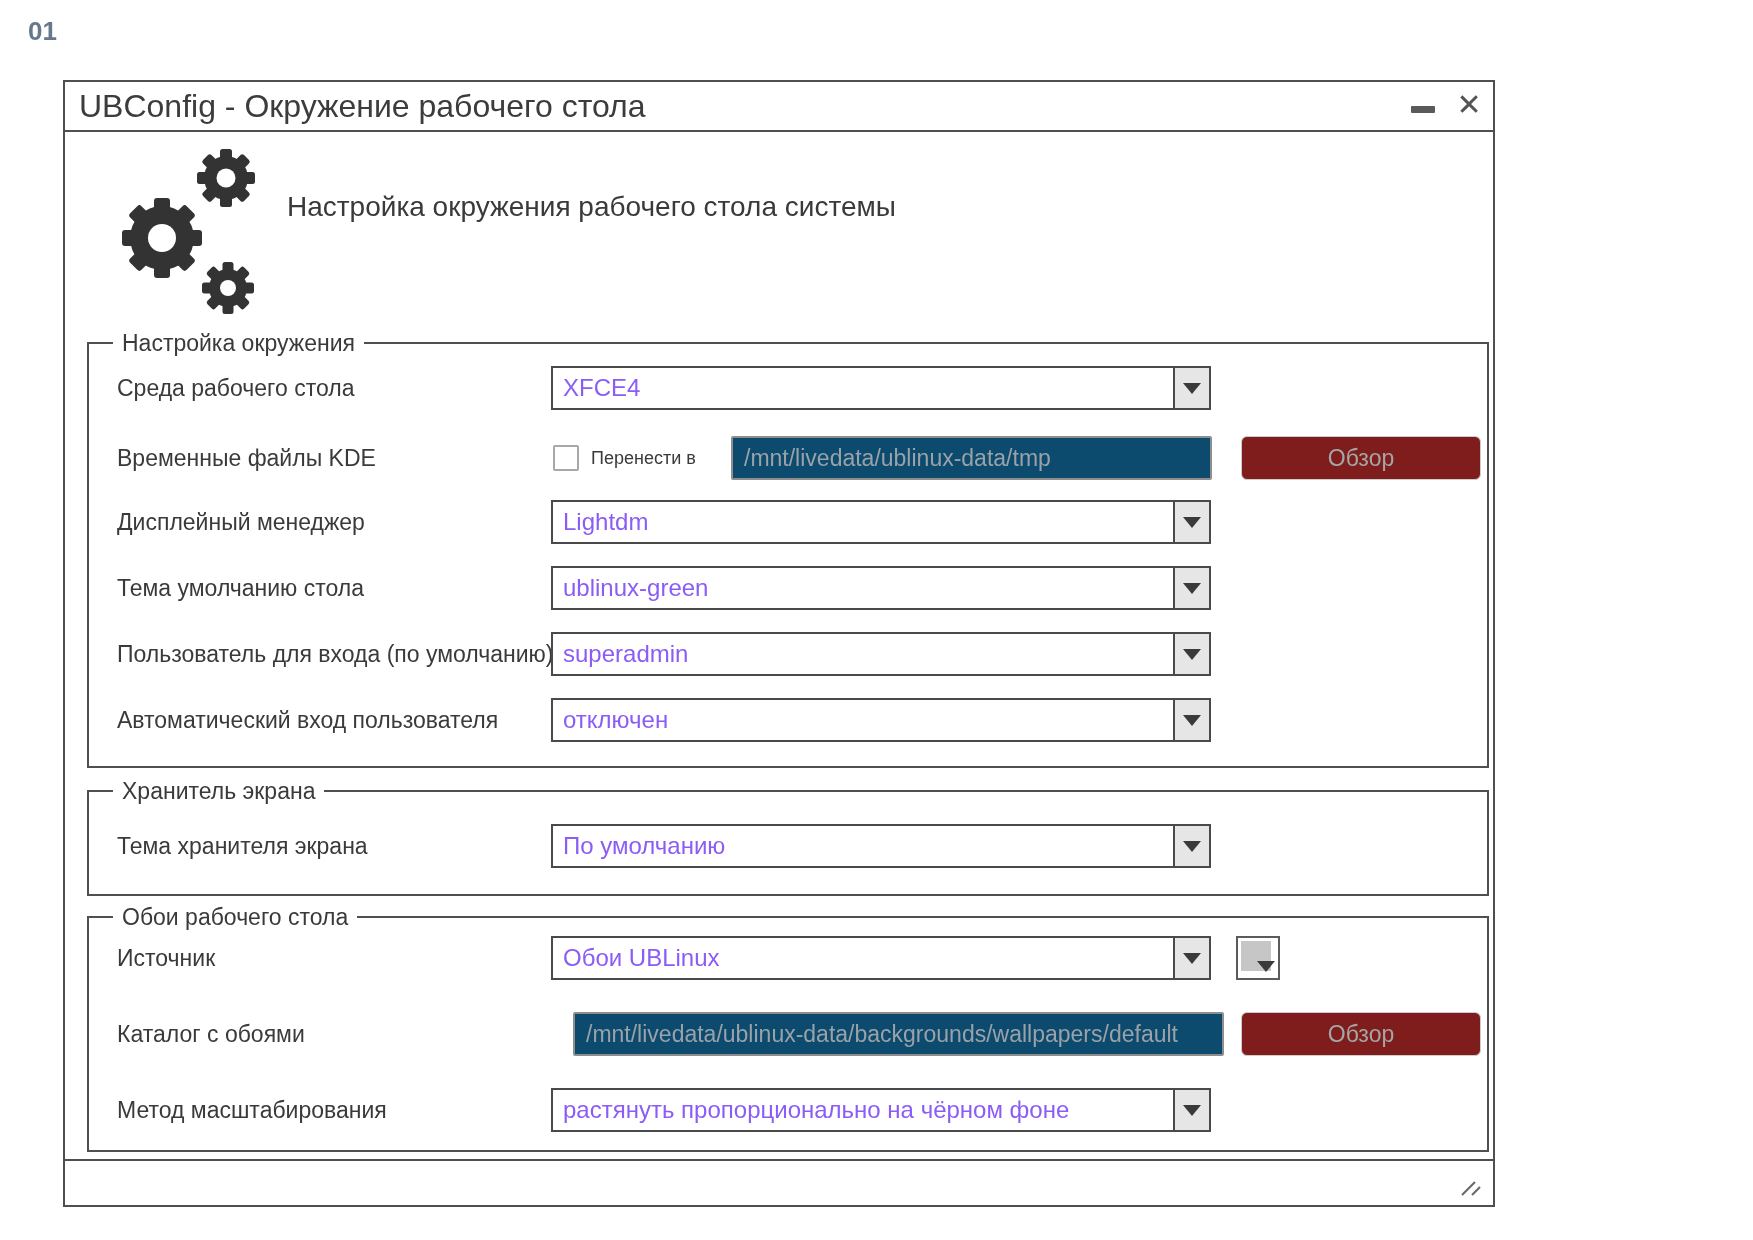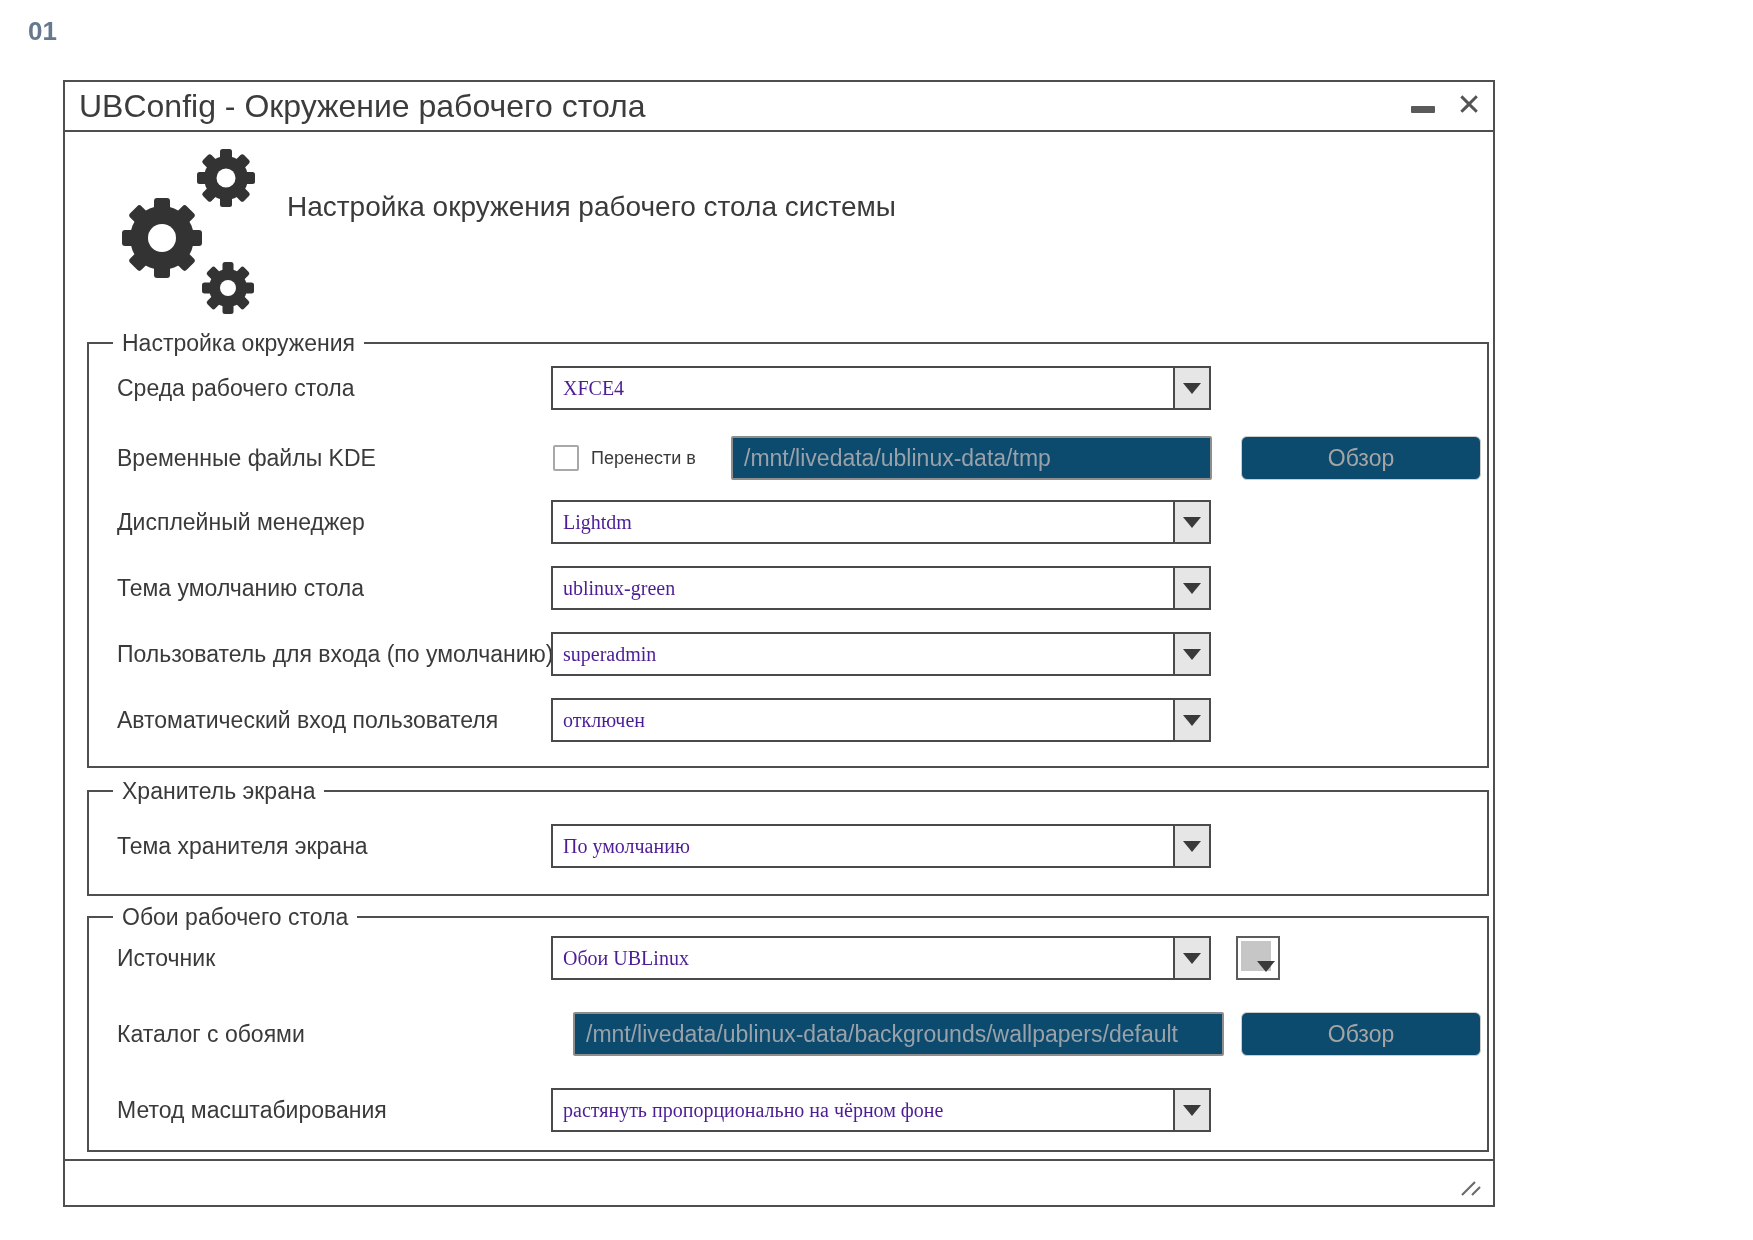--- a/index.html
+++ b/index.html
@@ -56,21 +56,21 @@
   .row-label {
     position:absolute; left:28px; line-height:44px;
     font-size:23px; color:#3a3a3a; white-space:nowrap;
   }
   .combo {
     position:absolute; left:462px; width:660px; height:44px;
     border:2px solid #4a4a4a; background:#ffffff; cursor:default;
   }
   .combo-value {
     position:absolute; left:10px; top:0; right:40px; line-height:40px;
-    font-size:20px; color:#4c1d95; white-space:nowrap; overflow:hidden;font-family:Liberation Serif, serif;
+    font-size:24px; color:#8b5cf6; white-space:nowrap; overflow:hidden;
   }
   .combo-arrow {
     position:absolute; right:0; top:0; bottom:0; width:36px;
     background:#e6e6e6; border-left:2px solid #4a4a4a;
     display:flex; align-items:center; justify-content:center;
   }
   .tri {
     width:0; height:0;
     border-left:9px solid transparent; border-right:9px solid transparent;
     border-top:11px solid #3a3a3a;
@@ -82,21 +82,21 @@
   .check-label {
     position:absolute; line-height:44px; font-size:18px; color:#3a3a3a; white-space:nowrap;
   }
   .path-input {
     position:absolute; height:44px; border:2px solid #8e8e8e; background:#0c4a6e;
     font-size:23px; color:#99a1a9; line-height:40px; padding-left:11px;
     white-space:nowrap; overflow:hidden; border-radius:2px;
   }
   .browse-btn {
     position:absolute; width:240px; height:44px;
-    background:#0c4a6e; border:1px solid #cdcdcd; border-radius:6px;
+    background:#7f1d1d; border:1px solid #cdcdcd; border-radius:6px;
     font-size:23px; color:#a5a5a5; text-align:center; line-height:42px; cursor:default;
   }
   .swatch-btn {
     position:absolute; width:44px; height:44px;
     border:2px solid #5b5b5b; background:#ffffff; cursor:default;
   }
   .swatch-fill { position:absolute; left:3px; top:3px; width:30px; height:30px; background:#c6c6c6; }
   .swatch-tri {
     position:absolute; right:3px; bottom:6px; width:0; height:0;
     border-left:9px solid transparent; border-right:9px solid transparent;

